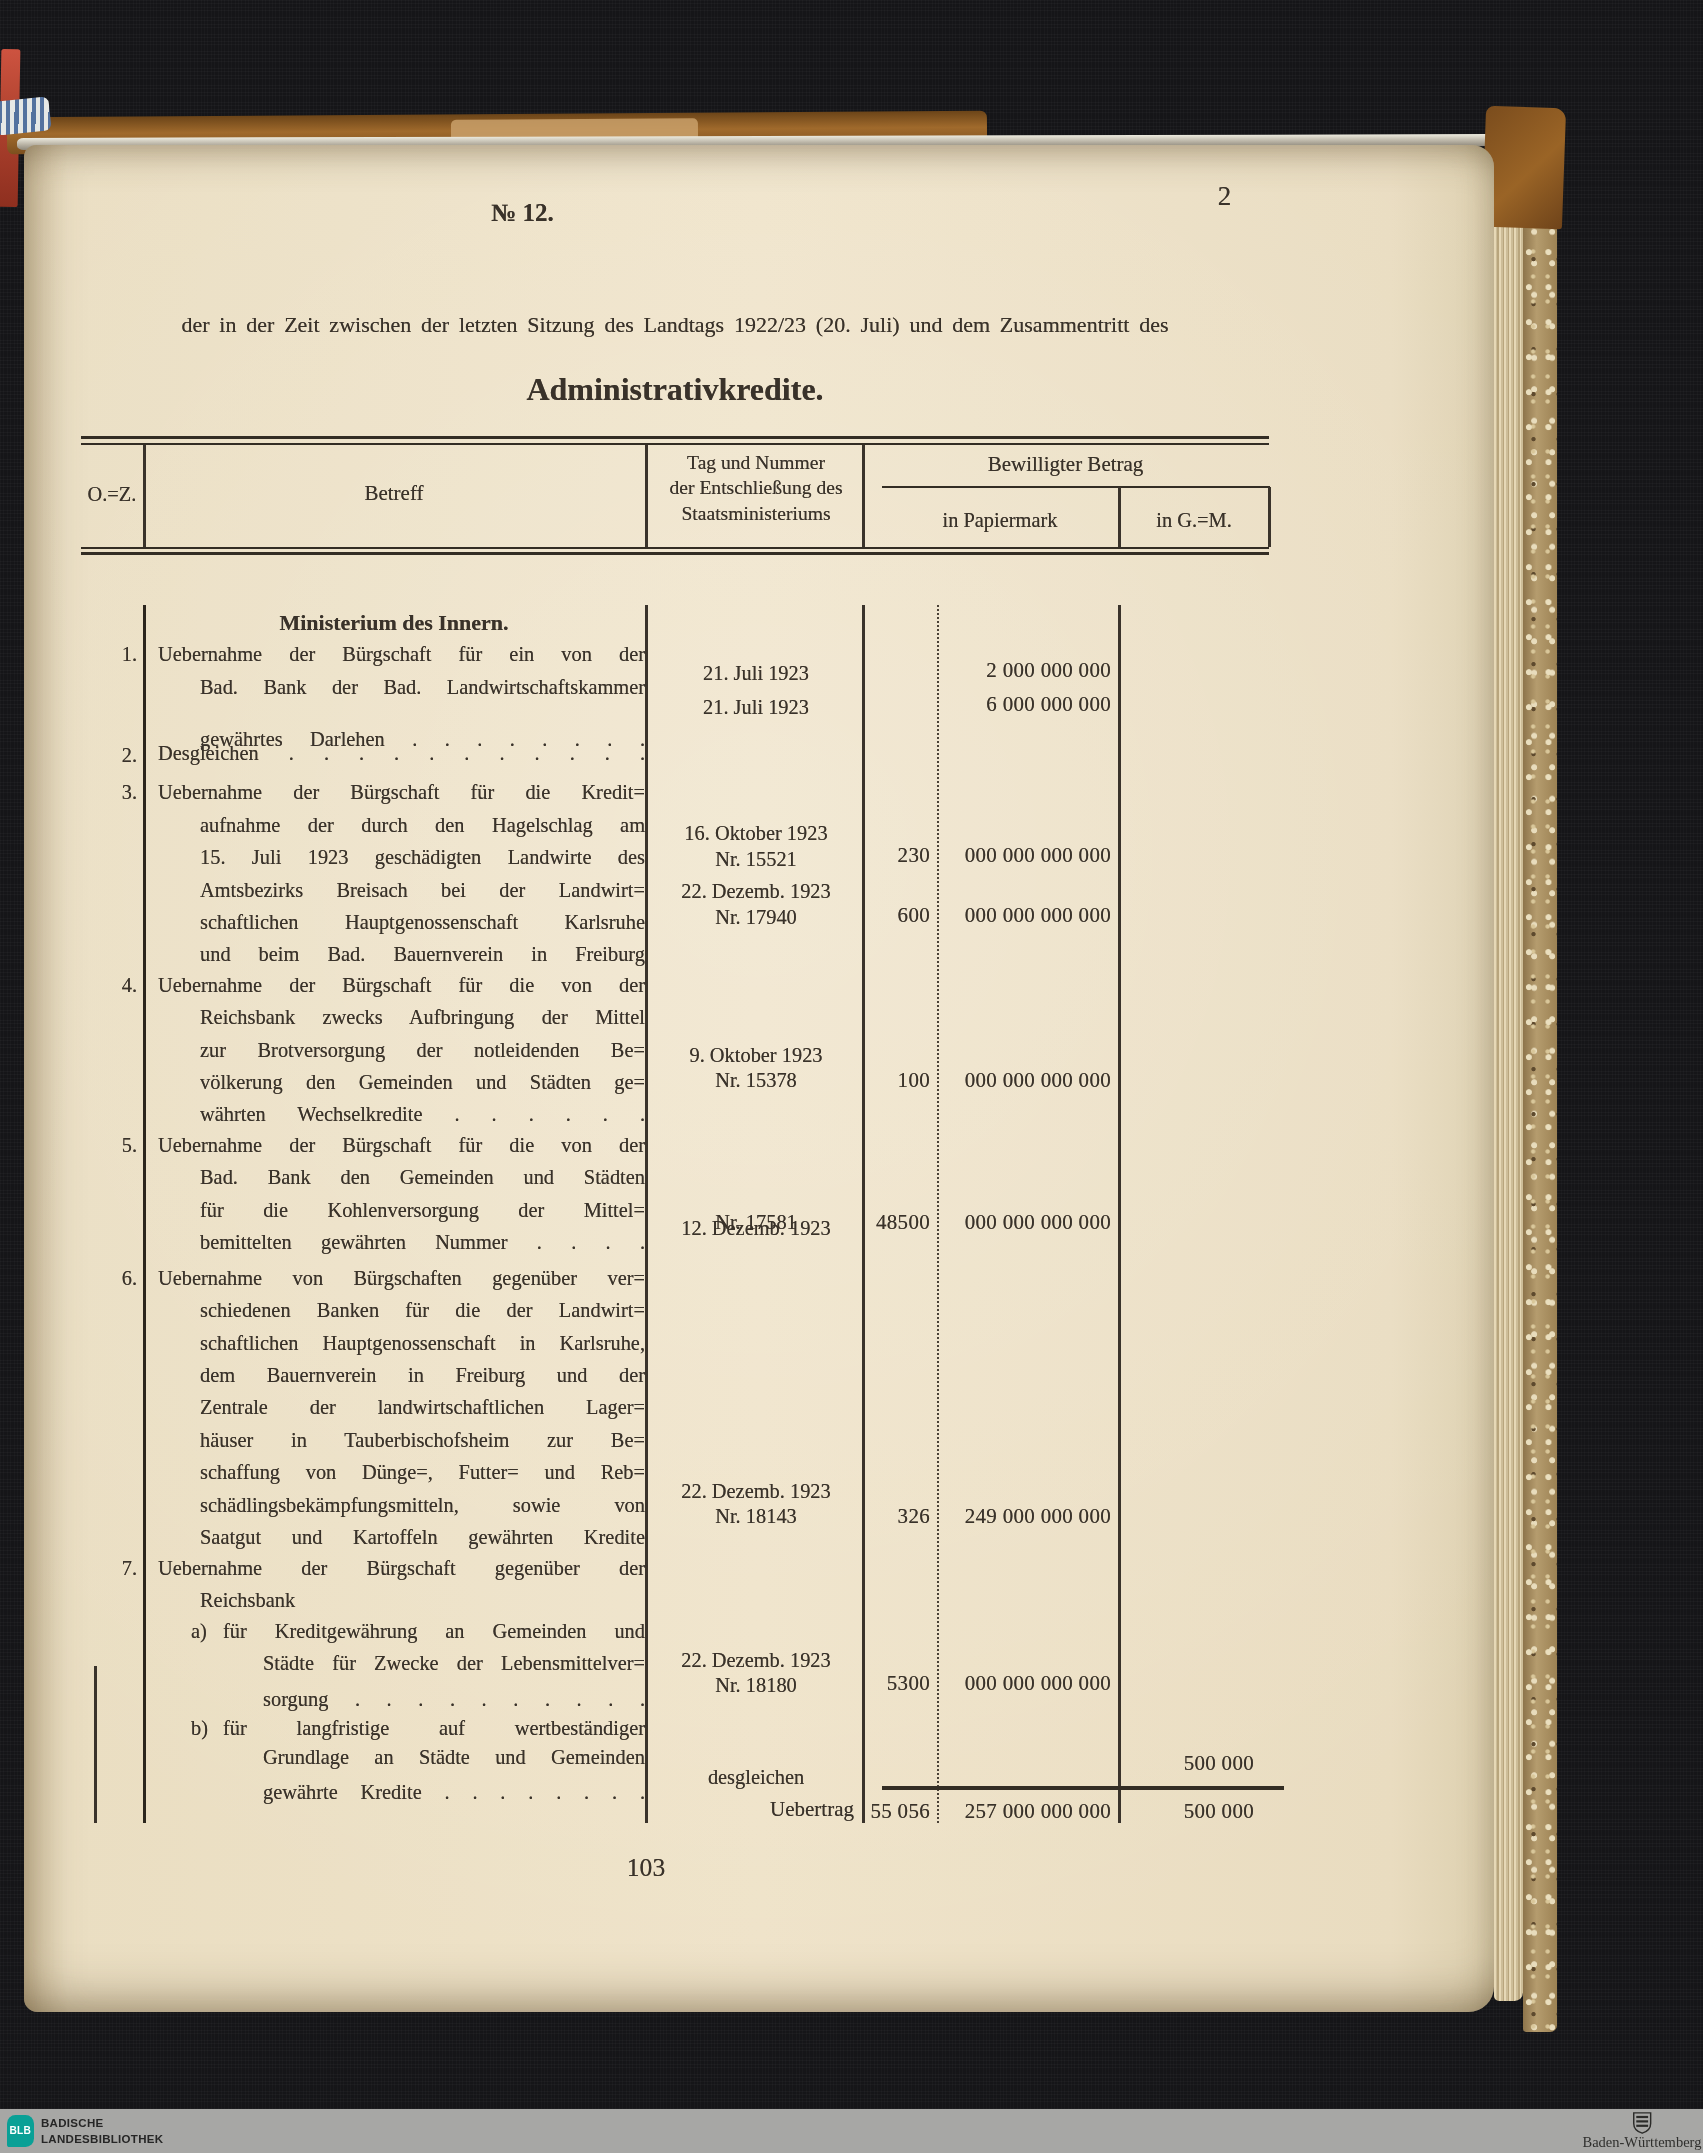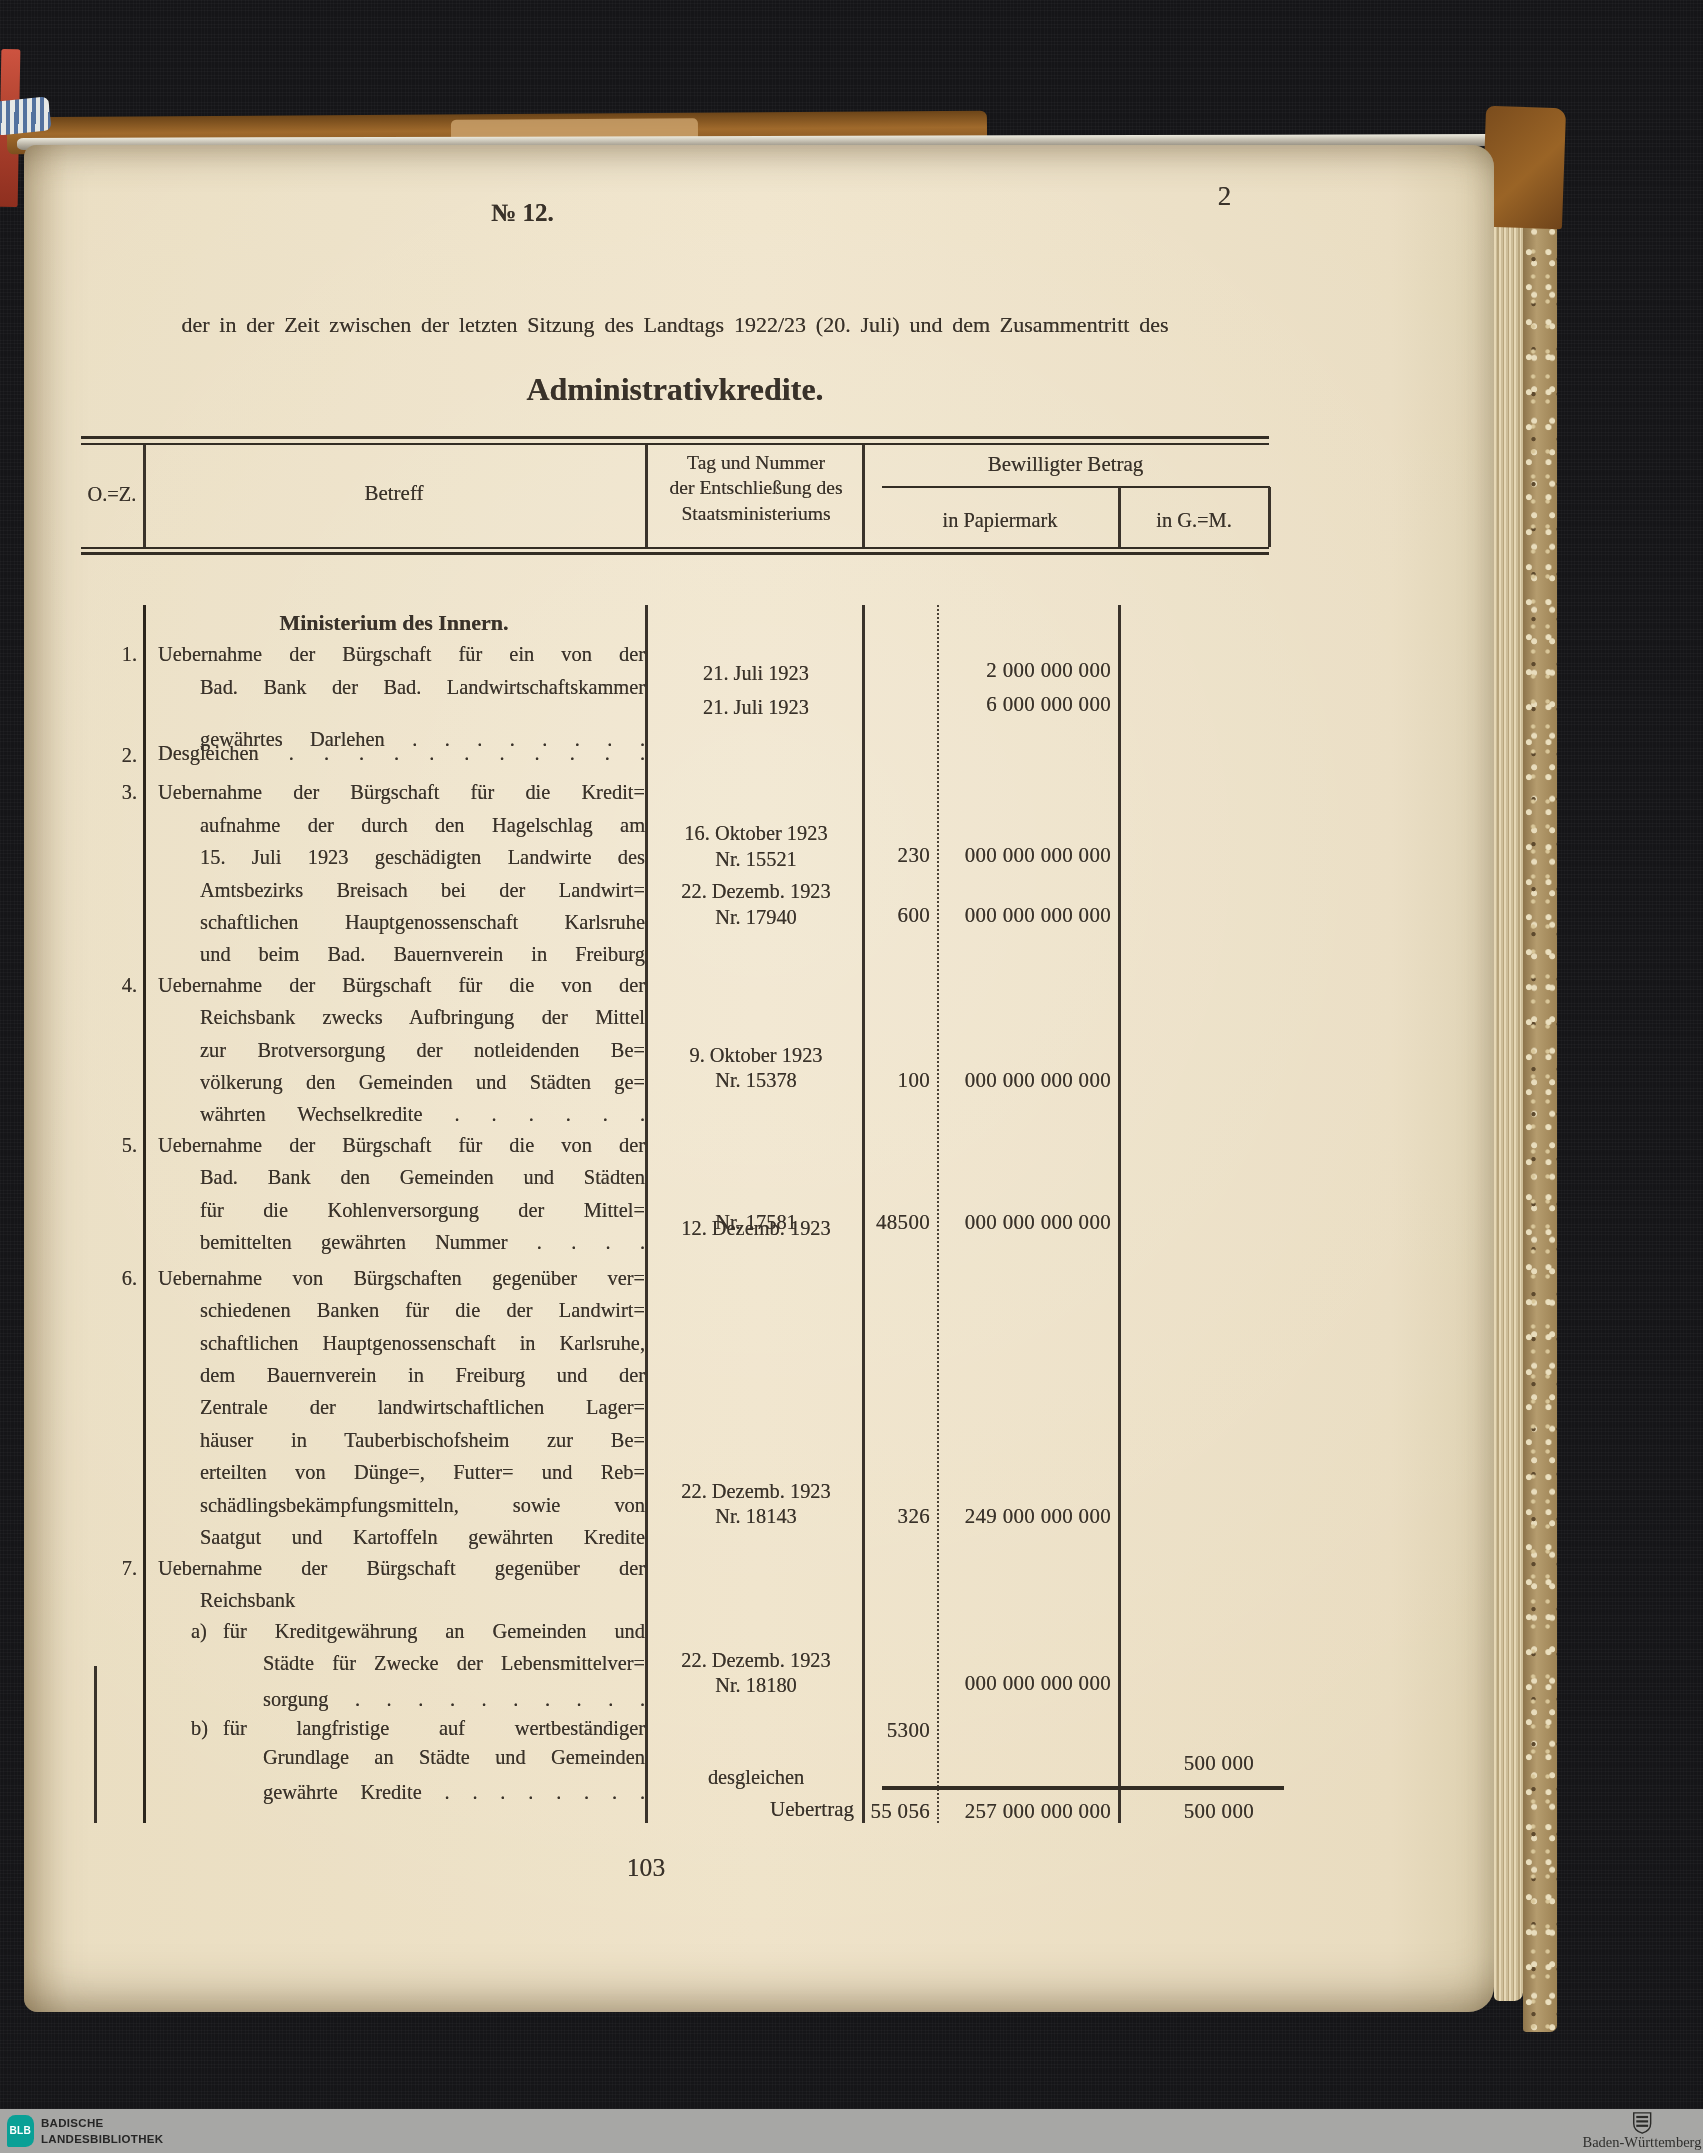--- a/index.html
+++ b/index.html
@@ -181,21 +181,21 @@
   </div>
 
   <div>
     <div class="ln rt" style="left:72px;top:1121px;width:41px;">6.</div>
     <div class="ln jl" style="left:134px;top:1121px;width:487px;">Uebernahme von Bürgschaften gegenüber ver=</div>
     <div class="ln jl" style="left:176px;top:1153px;width:445px;">schiedenen Banken für die der Landwirt=</div>
     <div class="ln jl" style="left:176px;top:1186px;width:445px;">schaftlichen Hauptgenossenschaft in Karlsruhe,</div>
     <div class="ln jl" style="left:176px;top:1218px;width:445px;">dem Bauernverein in Freiburg und der</div>
     <div class="ln jl" style="left:176px;top:1250px;width:445px;">Zentrale der landwirtschaftlichen Lager=</div>
     <div class="ln jl" style="left:176px;top:1283px;width:445px;">häuser in Tauberbischofsheim zur Be=</div>
-    <div class="ln jl" style="left:176px;top:1315px;width:445px;">erteilten von Dünge=, Futter= und Reb=</div>
+    <div class="ln jl" style="left:176px;top:1315px;width:445px;">schaffung von Dünge=, Futter= und Reb=</div>
     <div class="ln jl" style="left:176px;top:1348px;width:445px;">schädlingsbekämpfungsmitteln, sowie von</div>
     <div class="ln jl" style="left:176px;top:1380px;width:445px;">Saatgut und Kartoffeln gewährten Kredite</div>
     <div class="ln ctr dt" style="left:627px;top:1334px;width:210px;">22. Dezemb. 1923</div>
     <div class="ln ctr dt" style="left:627px;top:1359px;width:210px;">Nr. 18143</div>
     <div class="ln rt amt" style="left:792px;top:1359px;width:114px;">326</div>
     <div class="ln rt amt" style="left:917px;top:1359px;width:170px;">249 000 000 000</div>
   </div>
 
   <div>
     <div class="ln rt" style="left:72px;top:1411px;width:41px;">7.</div>
@@ -203,21 +203,21 @@
     <div class="ln" style="left:176px;top:1443px;width:445px;">Reichsbank</div>
   </div>
 
   <div>
     <div class="ln" style="left:167px;top:1474px;width:31px;">a)</div>
     <div class="ln jl" style="left:199px;top:1474px;width:422px;">für Kreditgewährung an Gemeinden und</div>
     <div class="ln jl" style="left:239px;top:1506px;width:382px;">Städte für Zwecke der Lebensmittelver=</div>
     <div class="ln jl" style="left:239px;top:1542px;width:382px;">sorgung . . . . . . . . . .</div>
     <div class="ln ctr dt" style="left:627px;top:1503px;width:210px;">22. Dezemb. 1923</div>
     <div class="ln ctr dt" style="left:627px;top:1528px;width:210px;">Nr. 18180</div>
-    <div class="ln rt amt" style="left:792px;top:1526px;width:114px;margin-top:47px;">5300</div>
+    <div class="ln rt amt" style="left:792px;top:1526px;width:114px;">5300</div>
     <div class="ln rt amt" style="left:917px;top:1526px;width:170px;">000 000 000 000</div>
   </div>
 
   <div>
     <div class="ln" style="left:167px;top:1571px;width:31px;">b)</div>
     <div class="ln jl" style="left:199px;top:1571px;width:422px;">für langfristige auf wertbeständiger</div>
     <div class="ln jl" style="left:239px;top:1600px;width:382px;">Grundlage an Städte und Gemeinden</div>
     <div class="ln jl" style="left:239px;top:1635px;width:382px;">gewährte Kredite . . . . . . . .</div>
     <div class="ln ctr dt" style="left:627px;top:1620px;width:210px;">desgleichen</div>
     <div class="ln rt amt" style="left:1107px;top:1606px;width:123px;">500 000</div>

